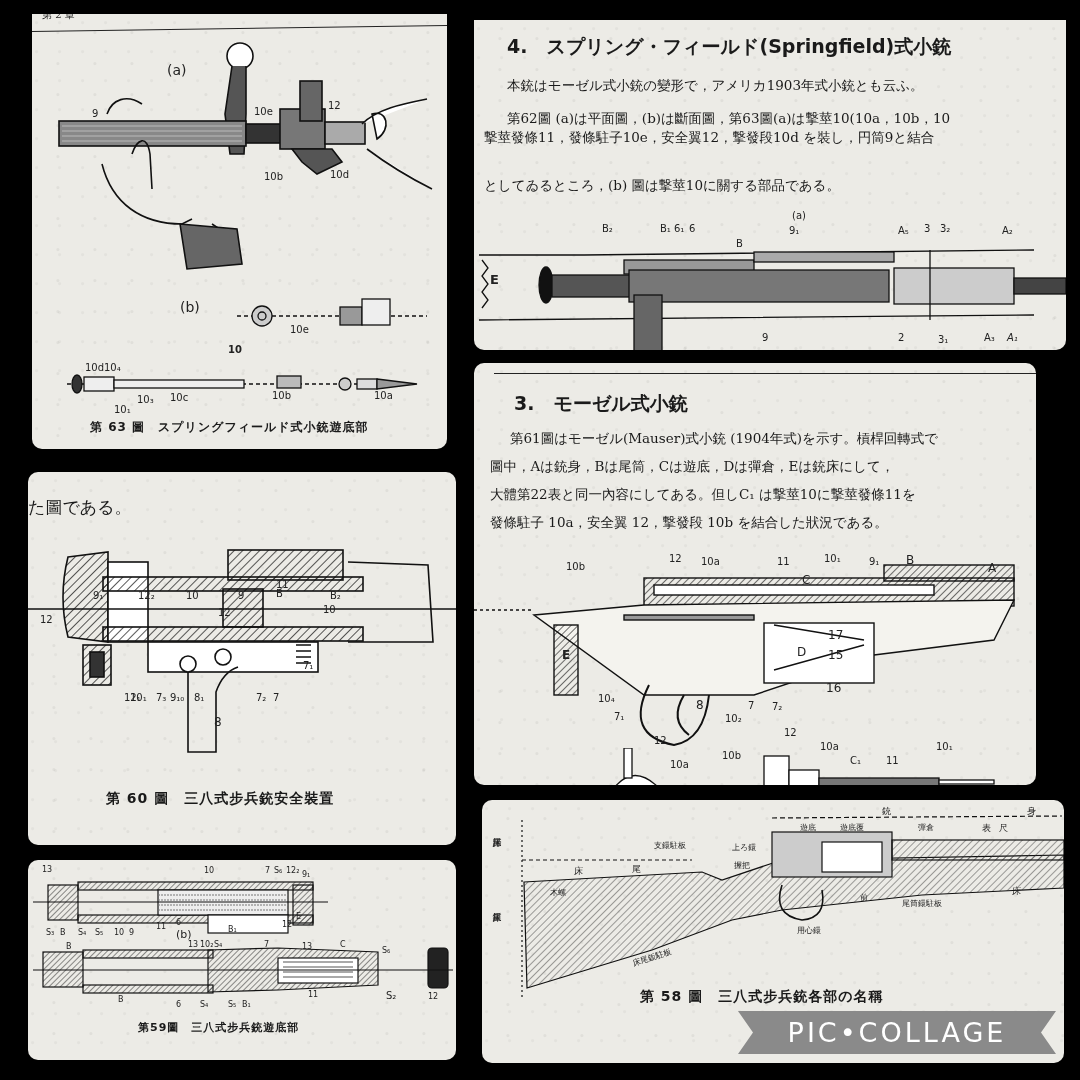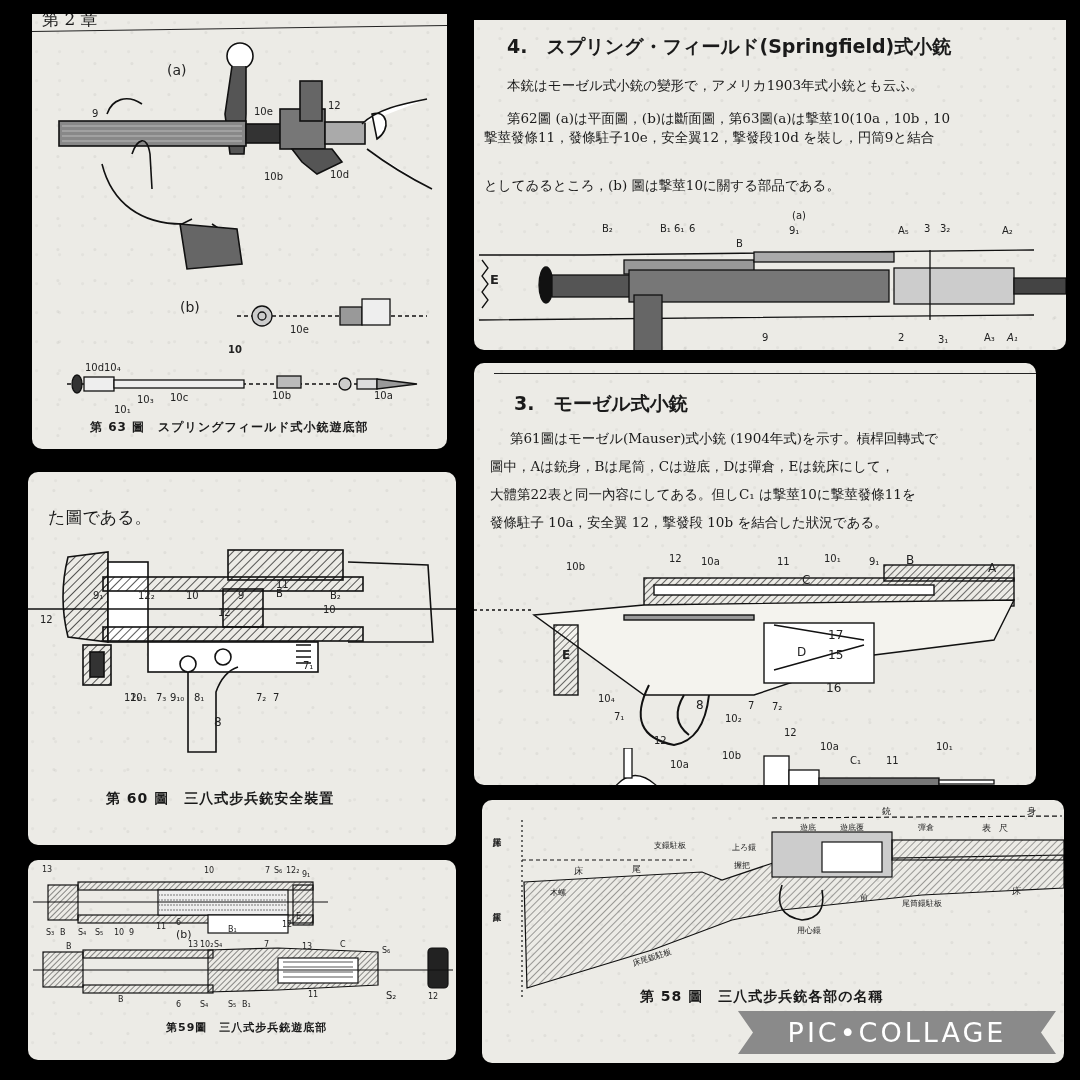--- a/index.html
+++ b/index.html
@@ -16,21 +16,21 @@
   .para { position:absolute; font-size:13.5px; line-height:26.5px; white-space:nowrap; }
   svg { position:absolute; }
   .banner { position:absolute; left:738px; top:1011px; width:318px; height:43px; }
   .banner-text { position:absolute; left:0; top:0; width:318px; height:43px; line-height:43px; text-align:center;
                  font-family:"DejaVu Sans", sans-serif; font-size:27px; color:#fff; letter-spacing:3px; }
 </style>
 </head>
 <body>
 
 <div class="panel" style="left:32px;top:14px;width:415px;height:435px;border-radius:0 0 10px 10px;">
-  <div style="position:absolute;left:10px;top:-6px;font-size:17px;text-align:center;">第 2 章</div>
+  <div style="position:absolute;left:10px;top:-6px;font-size:10px;text-align:center;">第 2 章</div>
   <div style="position:absolute;left:0;top:14px;width:415px;border-top:1.5px solid #222;transform:rotate(-0.8deg);"></div>
   <div class="label" style="left:135px;top:48px;font-size:14px;">(a)</div>
   <svg width="415" height="280" style="left:0;top:0;">
     <g stroke="#111" fill="none" stroke-width="1.6">
 
       <circle cx="208" cy="42" r="13" fill="#fff"></circle>
       <path d="M200 52 L193 100 L198 140 L212 140 L214 100 L214 52" fill="#555"></path>
 
       <rect x="27" y="107" width="187" height="25" fill="#888"></rect>
       <g stroke="#ddd" stroke-width="0.6">
@@ -121,21 +121,21 @@
   <div class="label" style="left:528px;top:205px;">A₂</div>
   <div class="label" style="left:16px;top:252px;font-size:13px;font-weight:bold;">E</div>
   <div class="label" style="left:288px;top:312px;">9</div>
   <div class="label" style="left:424px;top:312px;">2</div>
   <div class="label" style="left:464px;top:314px;">3₁</div>
   <div class="label" style="left:510px;top:312px;">A₃</div>
   <div class="label" style="left:533px;top:312px;font-style:italic;">A₁</div>
 </div>
 
 <div class="panel" style="left:28px;top:472px;width:428px;height:373px;">
-  <div class="para" style="left:0;top:32px;font-size:17px;padding-left:20px;">た圖である。</div>
+  <div class="para" style="left:0;top:22px;font-size:17px;">た圖である。</div>
   <svg width="428" height="240" style="left:0;top:55px;">
     <defs>
         <pattern id="hatch" width="6" height="6" patternUnits="userSpaceOnUse" patternTransform="rotate(45)">
           <line x1="0" y1="0" x2="0" y2="6" stroke="#111" stroke-width="1.4"></line>
         </pattern>
       </defs>
     <g stroke="#111" stroke-width="1.6">
       <path d="M40 30 L80 25 L80 115 L40 110 Q30 70 40 30 Z" fill="url(#hatch)"></path>
       <rect x="80" y="35" width="40" height="80" fill="#fff"></rect>
       <rect x="75" y="50" width="260" height="14" fill="url(#hatch)"></rect>
@@ -295,21 +295,21 @@
   <div class="label" style="left:312px;top:80px;font-size:8px;">C</div>
   <div class="label" style="left:354px;top:86px;font-size:8px;">S₆</div>
   <div class="label" style="left:90px;top:135px;font-size:8px;">B</div>
   <div class="label" style="left:148px;top:140px;font-size:8px;">6</div>
   <div class="label" style="left:172px;top:140px;font-size:8px;">S₄</div>
   <div class="label" style="left:200px;top:140px;font-size:8px;">S₅</div>
   <div class="label" style="left:214px;top:140px;font-size:8px;">B₁</div>
   <div class="label" style="left:280px;top:130px;font-size:8px;">11</div>
   <div class="label" style="left:358px;top:130px;font-size:10px;">S₂</div>
   <div class="label" style="left:400px;top:132px;font-size:8px;">12</div>
-  <div class="caption" style="left:110px;top:160px;font-size:11px;margin-left:28px;">第59圖　三八式步兵銃遊底部</div>
+  <div class="caption" style="left:110px;top:160px;font-size:11px;">第59圖　三八式步兵銃遊底部</div>
 </div>
 
 <div class="panel" style="left:482px;top:800px;width:582px;height:263px;">
   <svg width="582" height="200" style="left:0;top:0;">
     <defs>
         <pattern id="hatch4" width="5" height="5" patternUnits="userSpaceOnUse" patternTransform="rotate(45)">
           <line x1="0" y1="0" x2="0" y2="5" stroke="#333" stroke-width="0.9"></line>
         </pattern>
       </defs>
     <g stroke="#111" stroke-width="1.2">

